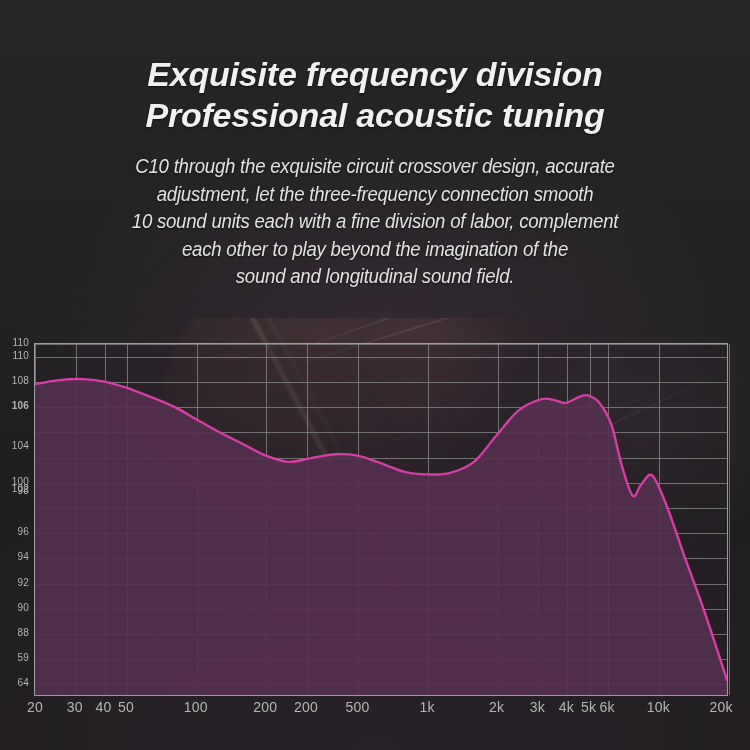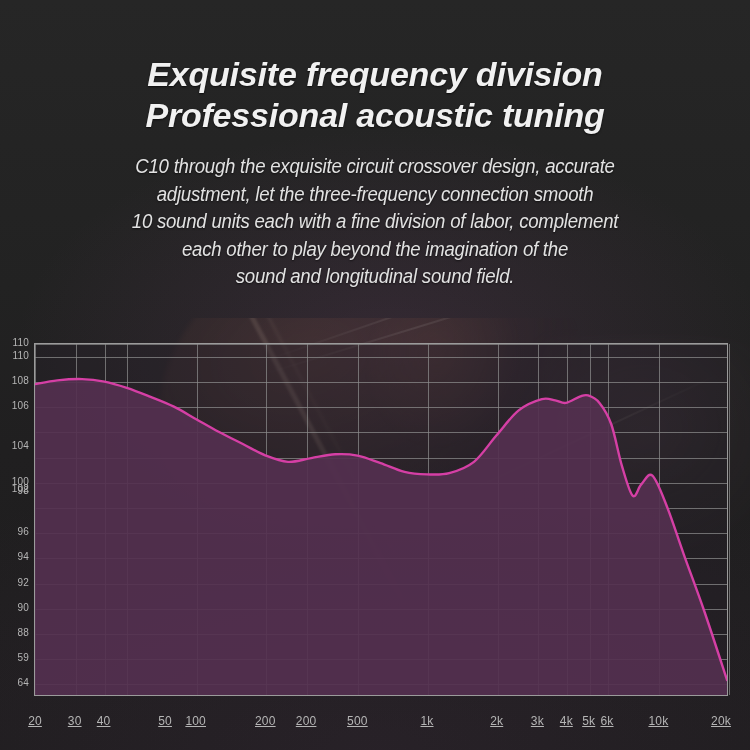--- a/index.html
+++ b/index.html
@@ -144,26 +144,25 @@
   
   .y-labels { position:absolute; left:0; top:25px; width:34px; height:353px; }
   .y-labels .t {
     position:absolute; right:5px;
     font-size:10px; color:#b5b5b5;
     line-height:10px; transform:translateY(-50%);
     letter-spacing:.2px;
   }
   .x-labels { position:absolute; left:0; top:378px; width:750px; height:24px; }
   .x-labels .t {
-    position:absolute; top:20px;
-    font-size:12px; color:#b5b5b5;
+    position:absolute; top:6px;
+    font-size:14px; color:#b5b5b5;
     line-height:10px; transform:translateX(-50%);
     letter-spacing:.2px;
     white-space:nowrap;
-    text-decoration:underline;
   }
 </style>
 </head>
 <body>
 
 <div id="page">
   <div id="grain"></div>
 
   <div class="header">
     <div class="headline">
@@ -229,38 +228,38 @@
       <svg class="curve-svg" id="curve-svg" viewBox="0 0 694 353" preserveAspectRatio="none">
         <path id="area-path" fill="#54304f" fill-opacity="0.92" stroke="none" d="M0.00,40.34C3.74,39.71 14.55,37.40 22.42,36.56C30.29,35.72 39.35,35.09 47.22,35.30C55.09,35.51 62.17,36.35 69.64,37.82C77.11,39.29 84.45,41.60 92.06,44.13C99.66,46.65 107.41,49.80 115.28,52.95C123.15,56.10 131.54,59.25 139.28,63.04C147.01,66.82 154.22,71.44 161.70,75.64C169.17,79.85 176.24,84.05 184.11,88.25C191.98,92.45 201.04,96.86 208.91,100.86C216.78,104.85 223.86,109.26 231.33,112.20C238.81,115.15 246.15,118.09 253.75,118.51C261.36,118.93 269.10,115.99 276.97,114.72C284.84,113.46 293.24,111.36 300.97,110.94C308.71,110.52 315.78,110.73 323.39,112.20C331.00,113.67 338.74,117.04 346.61,119.77C354.48,122.50 362.87,126.70 370.61,128.59C378.35,130.48 385.56,130.90 393.03,131.11C400.50,131.32 407.58,131.95 415.45,129.85C423.32,127.75 432.38,124.81 440.25,118.51C448.12,112.20 455.19,100.65 462.67,92.03C470.14,83.42 477.48,72.91 485.09,66.82C492.69,60.72 502.20,57.15 508.30,55.47C514.41,53.79 517.72,56.10 521.72,56.73C525.72,57.36 528.20,59.88 532.30,59.25C536.41,58.62 542.61,54.21 546.35,52.95C550.08,51.69 551.43,50.64 554.72,51.69C558.02,52.74 562.24,54.42 566.11,59.25C569.98,64.09 574.21,70.18 577.94,80.69C581.68,91.19 584.95,110.31 588.53,122.29C592.10,134.27 596.15,149.39 599.40,152.55C602.65,155.70 604.73,144.56 608.03,141.20C611.34,137.84 614.89,128.59 619.21,132.38C623.53,136.16 628.69,150.66 633.94,163.89C639.19,177.13 644.45,194.15 650.72,211.80C656.99,229.45 664.37,248.78 671.58,269.79C678.79,290.80 690.26,326.52 694.00,337.87 L694.00,353 L0.00,353 Z"></path>
         <path id="line-path" fill="none" stroke="#d53fa5" stroke-width="2.4" stroke-linejoin="round" stroke-linecap="round" d="M0.00,40.34C3.74,39.71 14.55,37.40 22.42,36.56C30.29,35.72 39.35,35.09 47.22,35.30C55.09,35.51 62.17,36.35 69.64,37.82C77.11,39.29 84.45,41.60 92.06,44.13C99.66,46.65 107.41,49.80 115.28,52.95C123.15,56.10 131.54,59.25 139.28,63.04C147.01,66.82 154.22,71.44 161.70,75.64C169.17,79.85 176.24,84.05 184.11,88.25C191.98,92.45 201.04,96.86 208.91,100.86C216.78,104.85 223.86,109.26 231.33,112.20C238.81,115.15 246.15,118.09 253.75,118.51C261.36,118.93 269.10,115.99 276.97,114.72C284.84,113.46 293.24,111.36 300.97,110.94C308.71,110.52 315.78,110.73 323.39,112.20C331.00,113.67 338.74,117.04 346.61,119.77C354.48,122.50 362.87,126.70 370.61,128.59C378.35,130.48 385.56,130.90 393.03,131.11C400.50,131.32 407.58,131.95 415.45,129.85C423.32,127.75 432.38,124.81 440.25,118.51C448.12,112.20 455.19,100.65 462.67,92.03C470.14,83.42 477.48,72.91 485.09,66.82C492.69,60.72 502.20,57.15 508.30,55.47C514.41,53.79 517.72,56.10 521.72,56.73C525.72,57.36 528.20,59.88 532.30,59.25C536.41,58.62 542.61,54.21 546.35,52.95C550.08,51.69 551.43,50.64 554.72,51.69C558.02,52.74 562.24,54.42 566.11,59.25C569.98,64.09 574.21,70.18 577.94,80.69C581.68,91.19 584.95,110.31 588.53,122.29C592.10,134.27 596.15,149.39 599.40,152.55C602.65,155.70 604.73,144.56 608.03,141.20C611.34,137.84 614.89,128.59 619.21,132.38C623.53,136.16 628.69,150.66 633.94,163.89C639.19,177.13 644.45,194.15 650.72,211.80C656.99,229.45 664.37,248.78 671.58,269.79C678.79,290.80 690.26,326.52 694.00,337.87"></path>
       </svg>
     </div>
 
     <div class="y-labels" id="y-labels">
         <div class="t" style="top: 0px;">110</div>
         <div class="t" style="top: 12.6px;">110</div>
         <div class="t" style="top: 37.8px;">108</div>
-        <div class="t" style="top: 63px;">106</div>
+        <div class="t" style="top: 63px; font-weight: bold;">106</div>
         <div class="t" style="top: 103px;">104</div>
         <div class="t" style="top: 113.5px; margin-top: 32px;">102</div>
         <div class="t" style="top: 138.7px;">100</div>
         <div class="t" style="top: 148px; text-align: center;">98</div>
         <div class="t" style="top: 189.1px;">96</div>
         <div class="t" style="top: 214.3px;">94</div>
         <div class="t" style="top: 239.5px;">92</div>
         <div class="t" style="top: 264.8px;">90</div>
         <div class="t" style="top: 290px;">88</div>
         <div class="t" style="top: 315.2px;">59</div>
         <div class="t" style="top: 340.4px;">64</div>
       </div>
     <div class="x-labels" id="x-labels">
         <div class="t" style="left: 35px;">20</div>
         <div class="t" style="left: 74.7px;">30</div>
         <div class="t" style="left: 103.6px;">40</div>
-        <div class="t" style="left: 126.1px; margin-left: 39px;">50</div>
+        <div class="t" style="left: 126.1px;">50</div>
         <div class="t" style="left: 195.7px;">100</div>
         <div class="t" style="left: 265.3px;">200</div>
         <div class="t" style="left: 306.1px;">200</div>
         <div class="t" style="left: 357.4px;">500</div>
         <div class="t" style="left: 427px;">1k</div>
         <div class="t" style="left: 496.7px;">2k</div>
         <div class="t" style="left: 537.4px;">3k</div>
         <div class="t" style="left: 566.3px;">4k</div>
         <div class="t" style="left: 588.7px;">5k</div>
         <div class="t" style="left: 607px;">6k</div>

